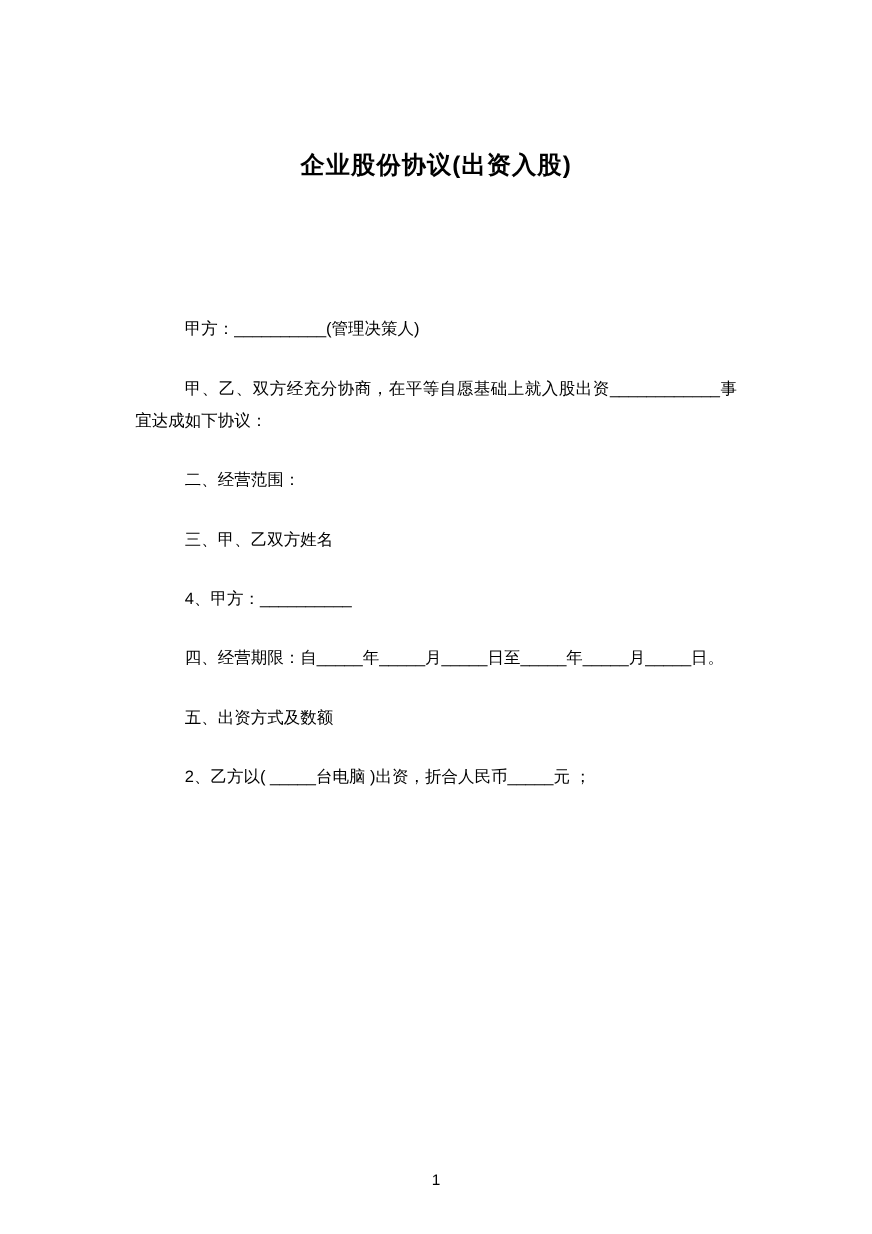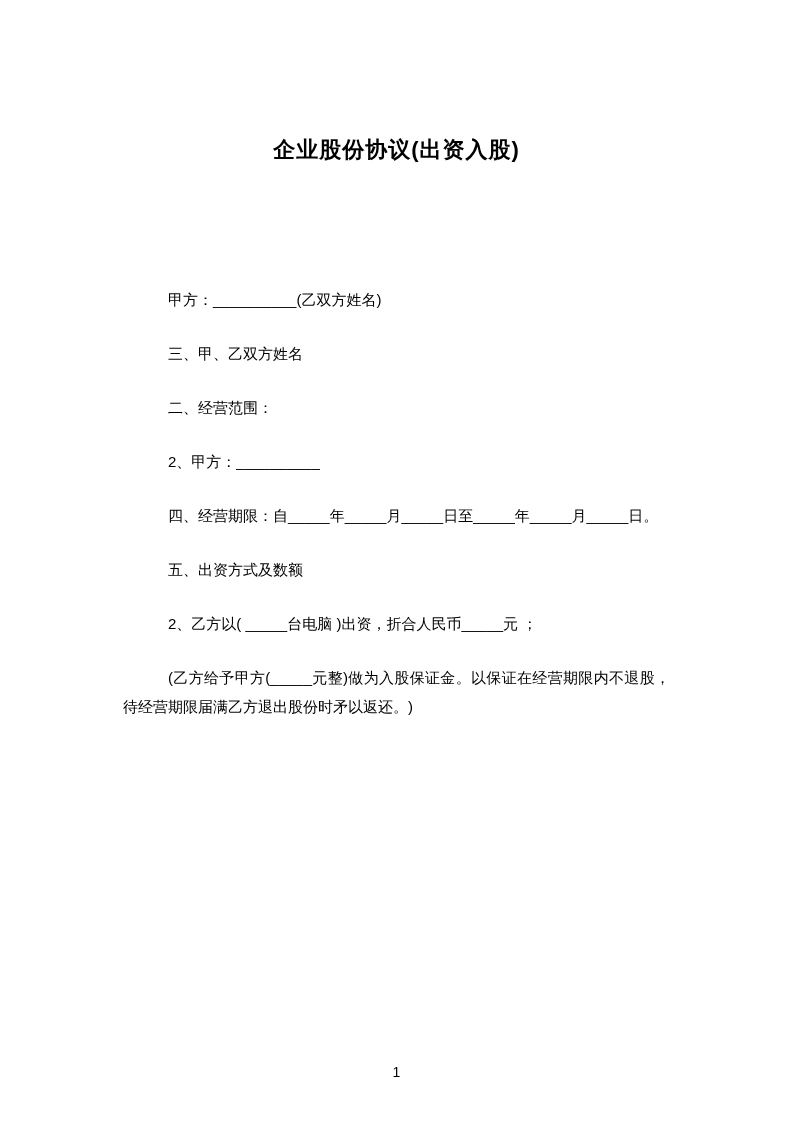--- a/index.html
+++ b/index.html
@@ -47,36 +47,36 @@
     color: #000000;
   }
 </style>
 </head>
 <body>
 
 <div class="page">
 
   <h1 class="doc-title">企业股份协议(出资入股)</h1>
 
-  <p class="para">甲方：__________(乙双方姓名)</p>
+  <p class="para">甲方：__________(管理决策人)</p>
 
 
+  <p class="para">甲、乙、双方经充分协商，在平等自愿基础上就入股出资____________事宜达成如下协议：</p>
 
+
+  <p class="para">二、经营范围：</p>
 
   <p class="para">三、甲、乙双方姓名</p>
 
-  <p class="para">二、经营范围：</p>
-
-  <p class="para">2、甲方：__________</p>
+  <p class="para">4、甲方：__________</p>
 
 
   <p class="para">四、经营期限：自_____年_____月_____日至_____年_____月_____日。</p>
 
   <p class="para">五、出资方式及数额</p>
 
 
   <p class="para">2、乙方以( _____台电脑 )出资，折合人民币_____元 ；</p>
 
-  <p class="para">(乙方给予甲方(_____元整)做为入股保证金。以保证在经营期限内不退股，待经营期限届满乙方退出股份时矛以返还。)</p>
 
   <div class="page-footer">1</div>
 
 </div>
 
 </body></html>

